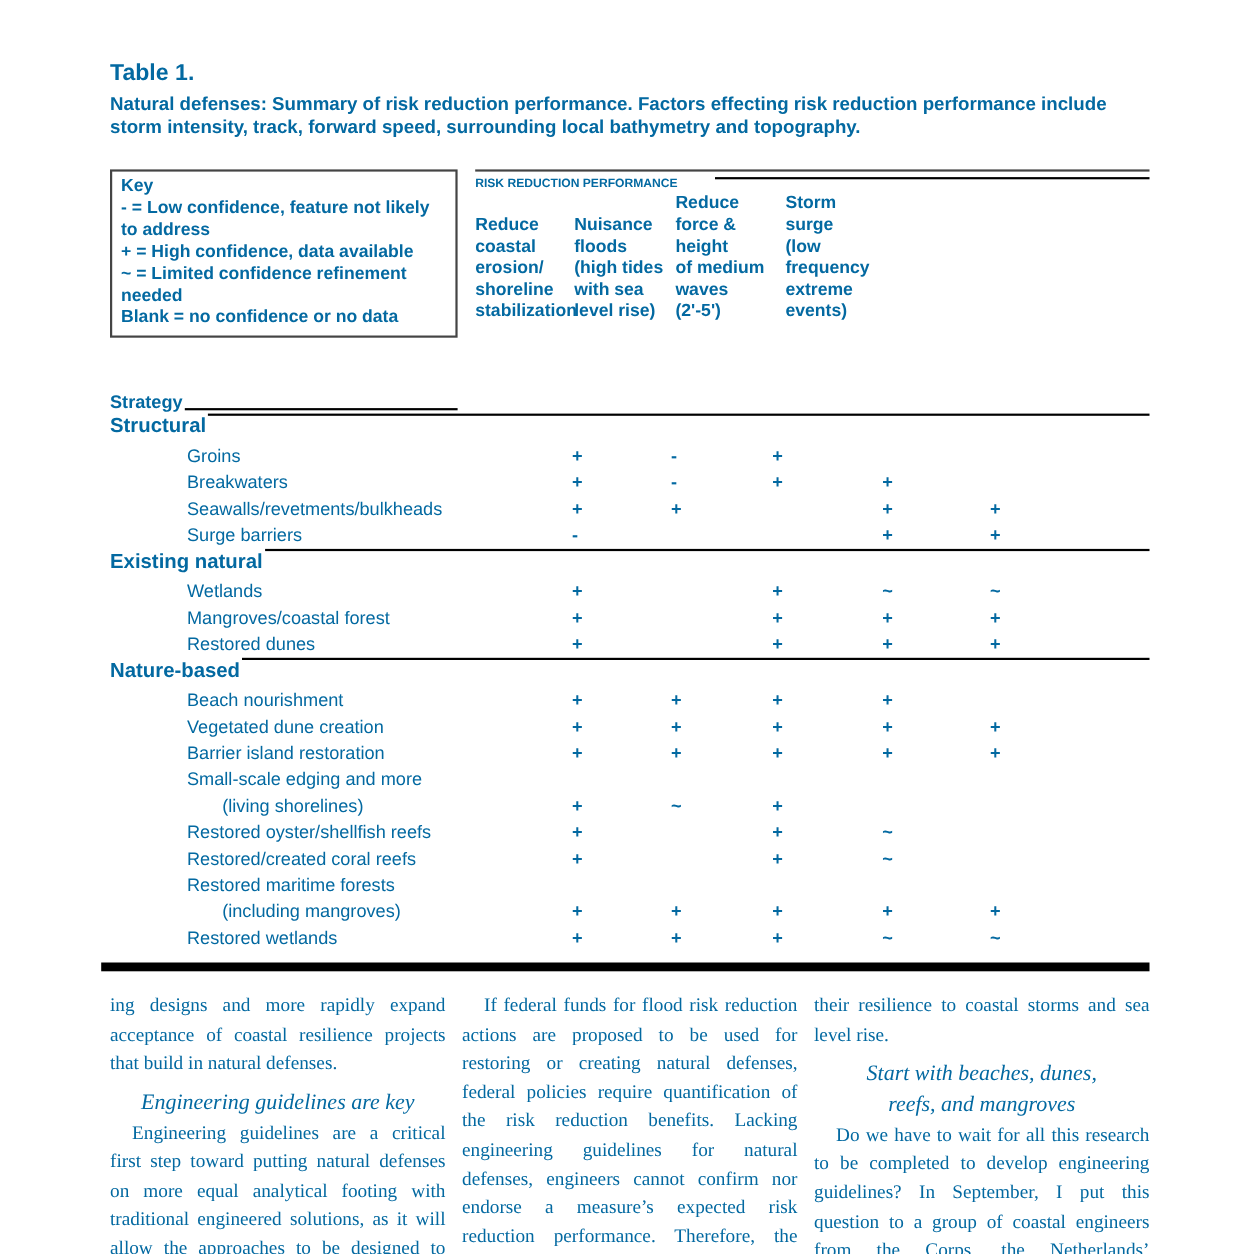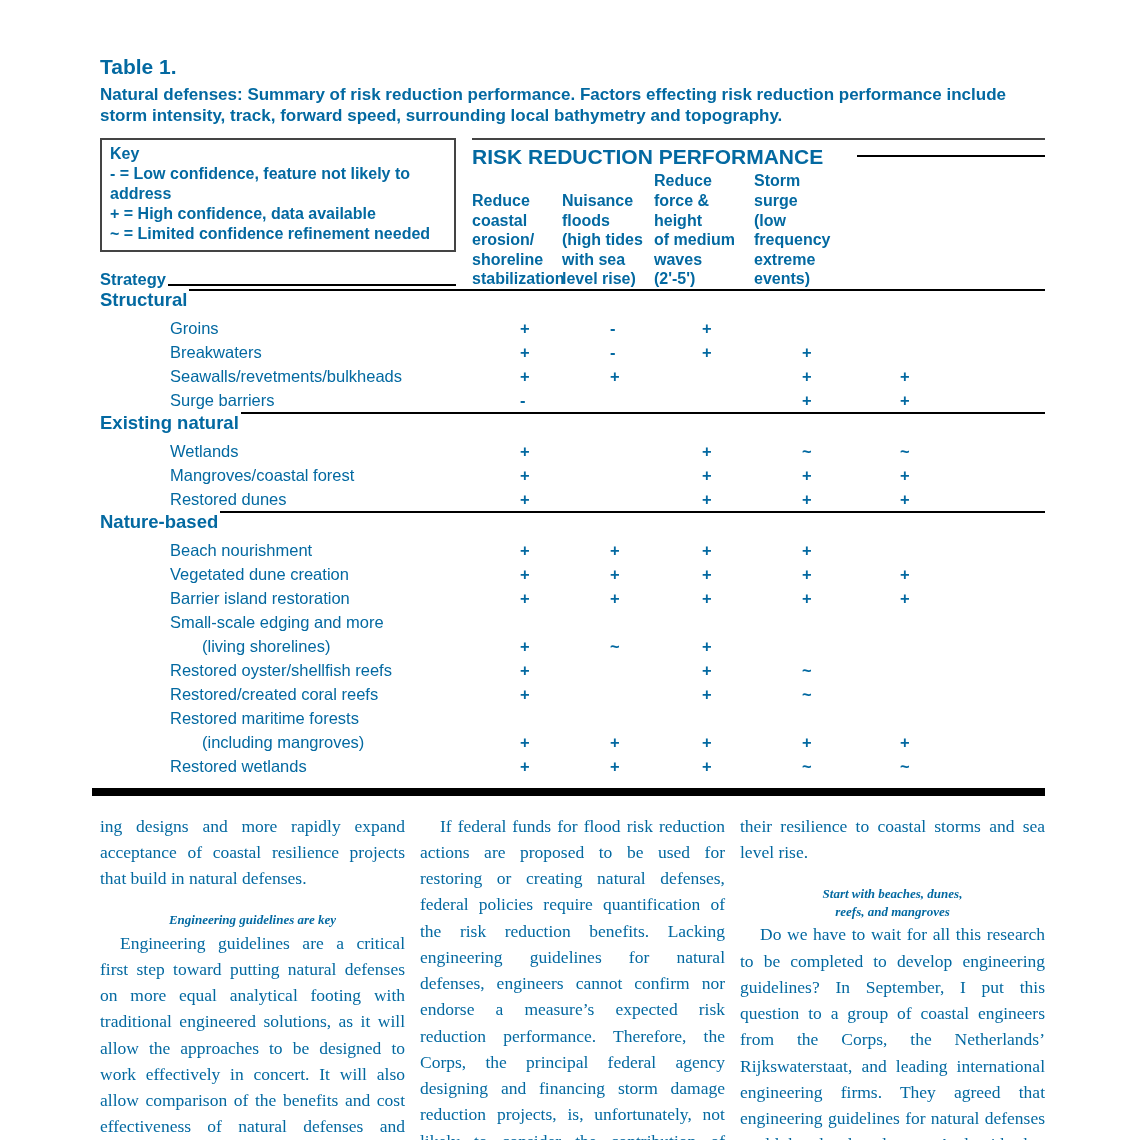--- a/index.html
+++ b/index.html
@@ -23,32 +23,33 @@
     font-family: "Liberation Sans", sans-serif;
     font-size: 21px;
     font-weight: bold;
   }
   .caption {
     font-family: "Liberation Sans", sans-serif;
     font-size: 17px;
     font-weight: bold;
     line-height: 1.22;
     margin-top: 6px;
-    margin-bottom: 12px;
+    margin-bottom: 28px;
   }
   .thead-area {
     display: flex;
     align-items: stretch;
     font-family: "Liberation Sans", sans-serif;
   }
   .left-col {
-    width: 356px;
+    width: 316px;
     display: flex;
     flex-direction: column;
     flex: none;
+    gap: 46px;
   }
   .key-box {
     border: 2px solid #444;
     padding: 4px 8px 6px 8px;
     font-size: 16px;
     font-weight: bold;
     line-height: 1.24;
   }
   .key-line { font-weight: bold; }
   .strategy-row {
@@ -62,22 +63,22 @@
   .right-col {
     flex: 1;
     margin-left: 16px;
     border-top: 2px solid #444;
     padding-top: 5px;
     display: flex;
     flex-direction: column;
   }
   .perf-row {
     display: flex;
-    align-items: center;
-    font-size: 21px;
+    align-items: flex-start;
+    font-size: 11px;
     font-weight: bold;
     gap: 32px;
   }
   .filler-line {
     flex: 1;
     border-bottom: 2px solid #000;
     margin-bottom: 3px;
     margin-left: 2px;
     min-width: 20px;
   }
@@ -122,46 +123,47 @@
     display: flex;
     gap: 15px;
     font-family: "Liberation Serif", serif;
     font-size: 17.5px;
     line-height: 1.5;
   }
   .article-col { flex: 1; min-width: 0; }
   .article-col p { text-align: justify; }
   .article-col p.ind { text-indent: 20px; }
   .article-col h4 {
-    font-size: 13px;
-    font-weight: bold;
+    font-size: 20px;
+    font-weight: normal;
     font-style: italic;
     text-align: center;
     white-space: pre-line;
-    margin-top: 20px;
+    margin-top: 9px;
     line-height: 1.4;
   }
 </style>
 </head>
 <body>
 
 <div class="page">
   <div class="content">
 
     <h1 class="table-title">Table 1.</h1>
     <p class="caption">Natural defenses: Summary of risk reduction performance. Factors effecting risk reduction performance include storm intensity, track, forward speed, surrounding local bathymetry and topography.</p>
 
     <div class="thead-area">
       <div class="left-col">
         <div class="key-box">
           <div class="key-title">Key</div>
           <div id="key-lines">
               <div class="key-line">- = Low confidence, feature not likely to address</div>
               <div class="key-line">+ = High confidence, data available</div>
               <div class="key-line">~ = Limited confidence refinement needed</div>
+              <div class="key-line">Blank = no confidence or no data</div>
             </div>
         </div>
         <div class="strategy-row">
           <span>Strategy</span>
           <span class="filler-line"></span>
         </div>
       </div>
       <div class="right-col">
         <div class="perf-row">
           <span>RISK REDUCTION PERFORMANCE</span>

